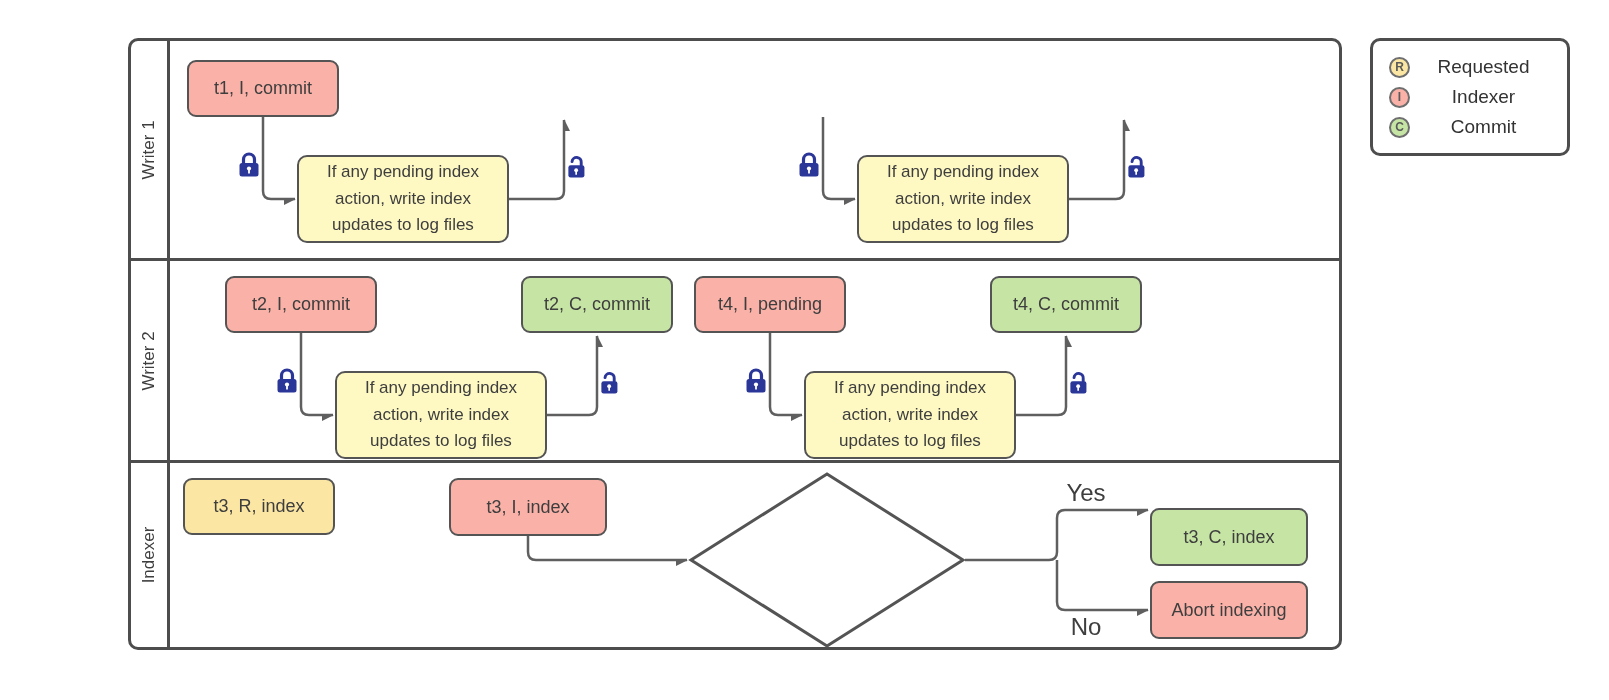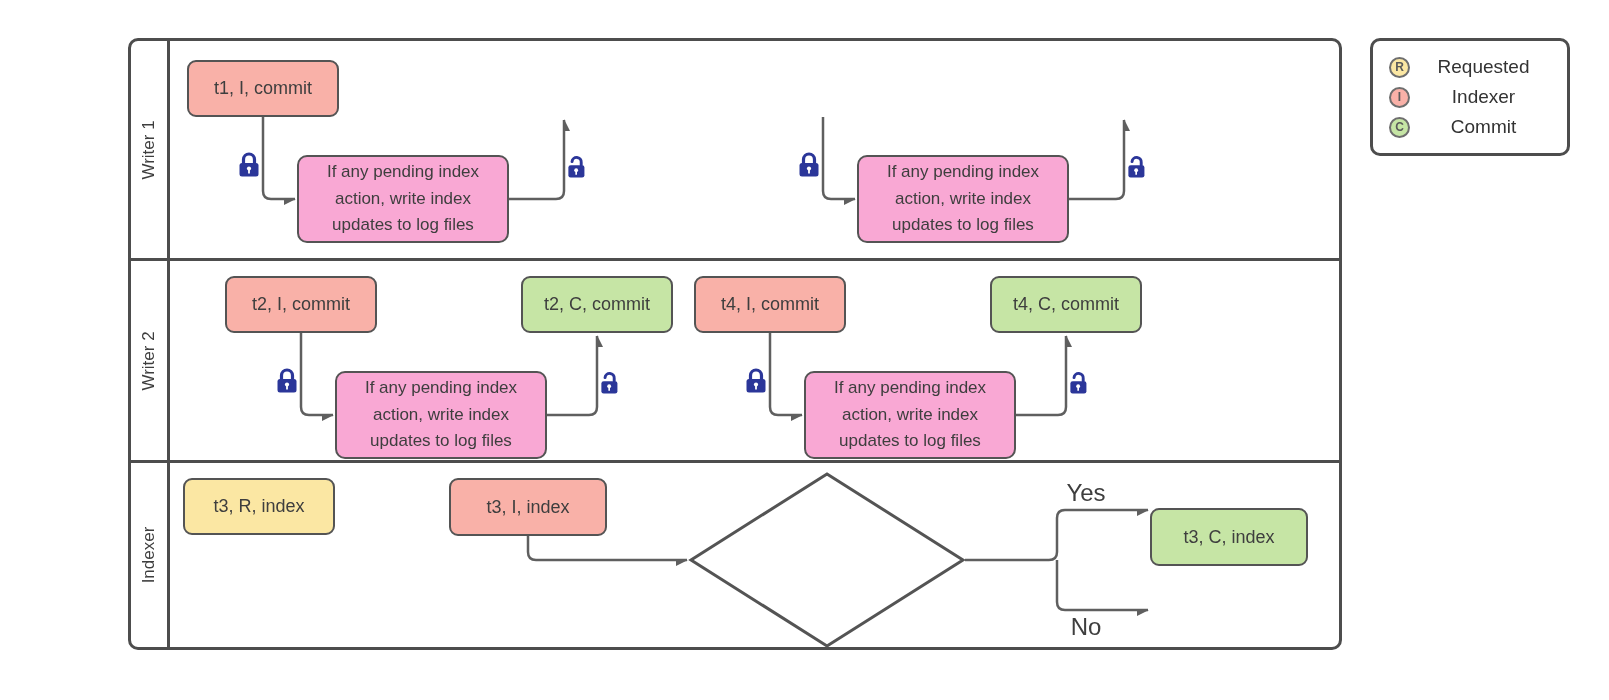--- a/index.html
+++ b/index.html
@@ -20,21 +20,21 @@
     display:flex;align-items:center;justify-content:center;flex:none;
   }
   .lane-label span{
     transform:rotate(-90deg);white-space:nowrap;font-size:17px;color:#3e3e3e;
   }
   .lane-content{flex:1;}
   
   .node{
     position:absolute;box-sizing:border-box;border:2.5px solid #545454;
     border-radius:9px;display:flex;align-items:center;justify-content:center;
-    font-size:18px;color:#3e3e3e;text-align:center;background:#f9a8d4;
+    font-size:18px;color:#3e3e3e;text-align:center;background:#fef9c3;
   }
   .inflight{background:#f9b1a8;}
   .commit{background:#c6e5a5;}
   .requested{background:#fbe7a3;}
   .process{
     font-size:17px;line-height:1.55;padding:0 7px;border-radius:10px;
   }
   .decision-text{
     position:absolute;left:712px;top:517px;width:230px;height:86px;
     display:flex;align-items:center;justify-content:center;text-align:center;
@@ -108,28 +108,29 @@
 
     <polygon points="827,474 963,560 827,646 691,560" fill="#ffffff" stroke="#545454" stroke-width="3"></polygon>
   </svg>
 
   <div class="node inflight" style="left:187px;top:60px;width:152px;height:57px">t1, I, commit</div>
   <div class="node process" style="left:297px;top:155px;width:212px;height:88px">If any pending index action, write index updates to log files</div>
   <div class="node process" style="left:857px;top:155px;width:212px;height:88px">If any pending index action, write index updates to log files</div>
 
   <div class="node inflight" style="left:225px;top:276px;width:152px;height:57px">t2, I, commit</div>
   <div class="node commit" style="left:521px;top:276px;width:152px;height:57px">t2, C, commit</div>
-  <div class="node inflight" style="left:694px;top:276px;width:152px;height:57px">t4, I, commit</div>
+  <div class="node inflight" style="left:694px;top:276px;width:152px;height:57px">t4, I, pending</div>
   <div class="node commit" style="left:990px;top:276px;width:152px;height:57px">t4, C, commit</div>
   <div class="node process" style="left:335px;top:371px;width:212px;height:88px">If any pending index action, write index updates to log files</div>
   <div class="node process" style="left:804px;top:371px;width:212px;height:88px">If any pending index action, write index updates to log files</div>
 
   <div class="node requested" style="left:183px;top:478px;width:152px;height:57px">t3, R, index</div>
   <div class="node inflight" style="left:449px;top:478px;width:158px;height:58px">t3, I, index</div>
   <div class="node commit" style="left:1150px;top:508px;width:158px;height:58px">t3, C, index</div>
+  <div class="node inflight" style="left:1150px;top:581px;width:158px;height:58px">Abort indexing</div>
 
   <div class="edge-label" style="left:1061px;top:479px">Yes</div>
   <div class="edge-label" style="left:1061px;top:613px">No</div>
 
   <svg class="lock" style="left:238px;top:151px" viewBox="0 0 22 27">
     <path d="M5.5,13 V8.5 A5.5,5.5 0 0 1 16.5,8.5 V13" fill="none" stroke="#2b3699" stroke-width="3.2"></path>
     <rect x="1.5" y="12" width="19" height="13.5" rx="2.5" fill="#2b3699"></rect>
     <circle cx="11" cy="17.5" r="2.1" fill="#fff"></circle>
       <rect x="10.1" y="17.5" width="1.8" height="5" fill="#fff"></rect>
   </svg>

